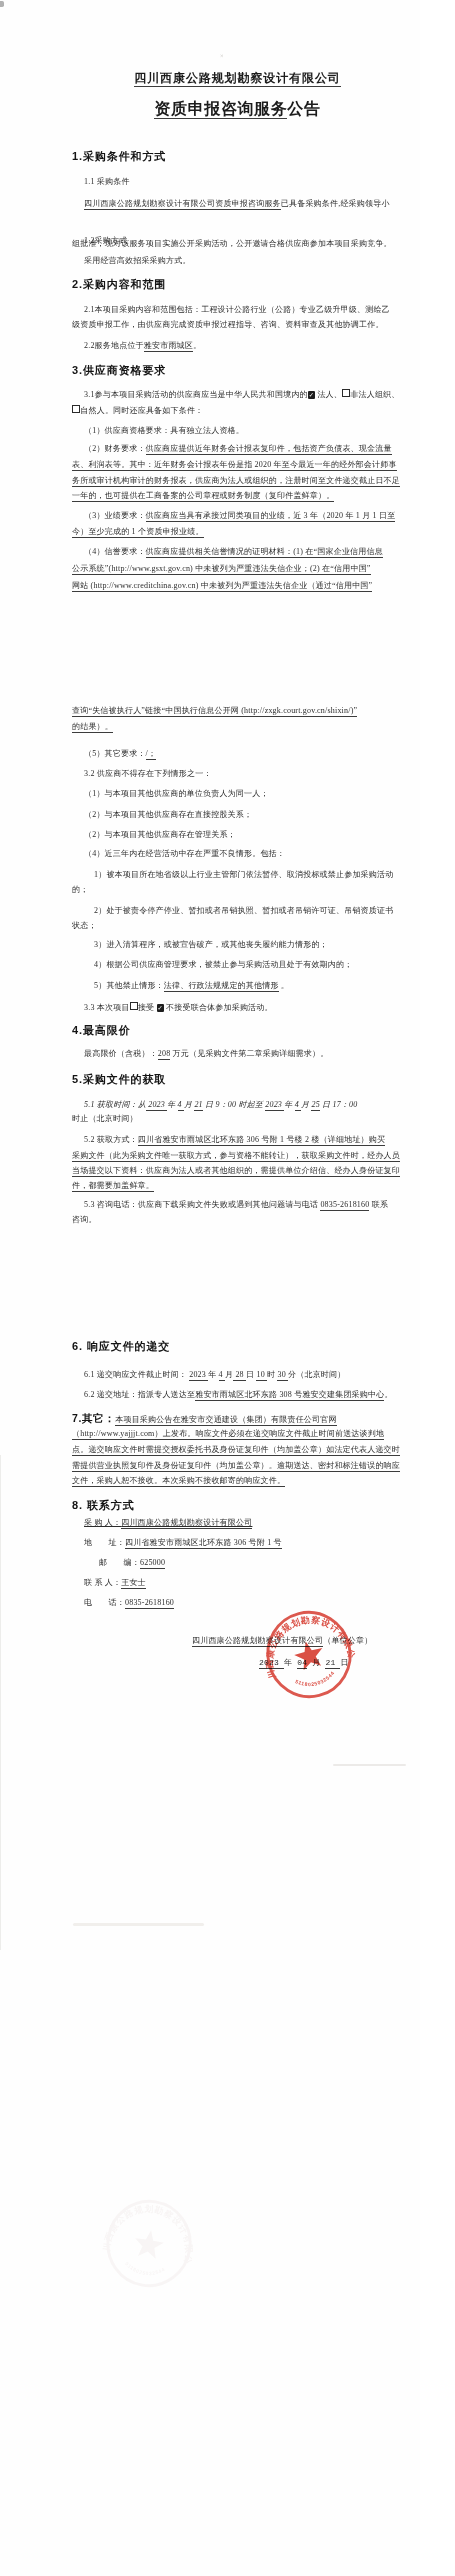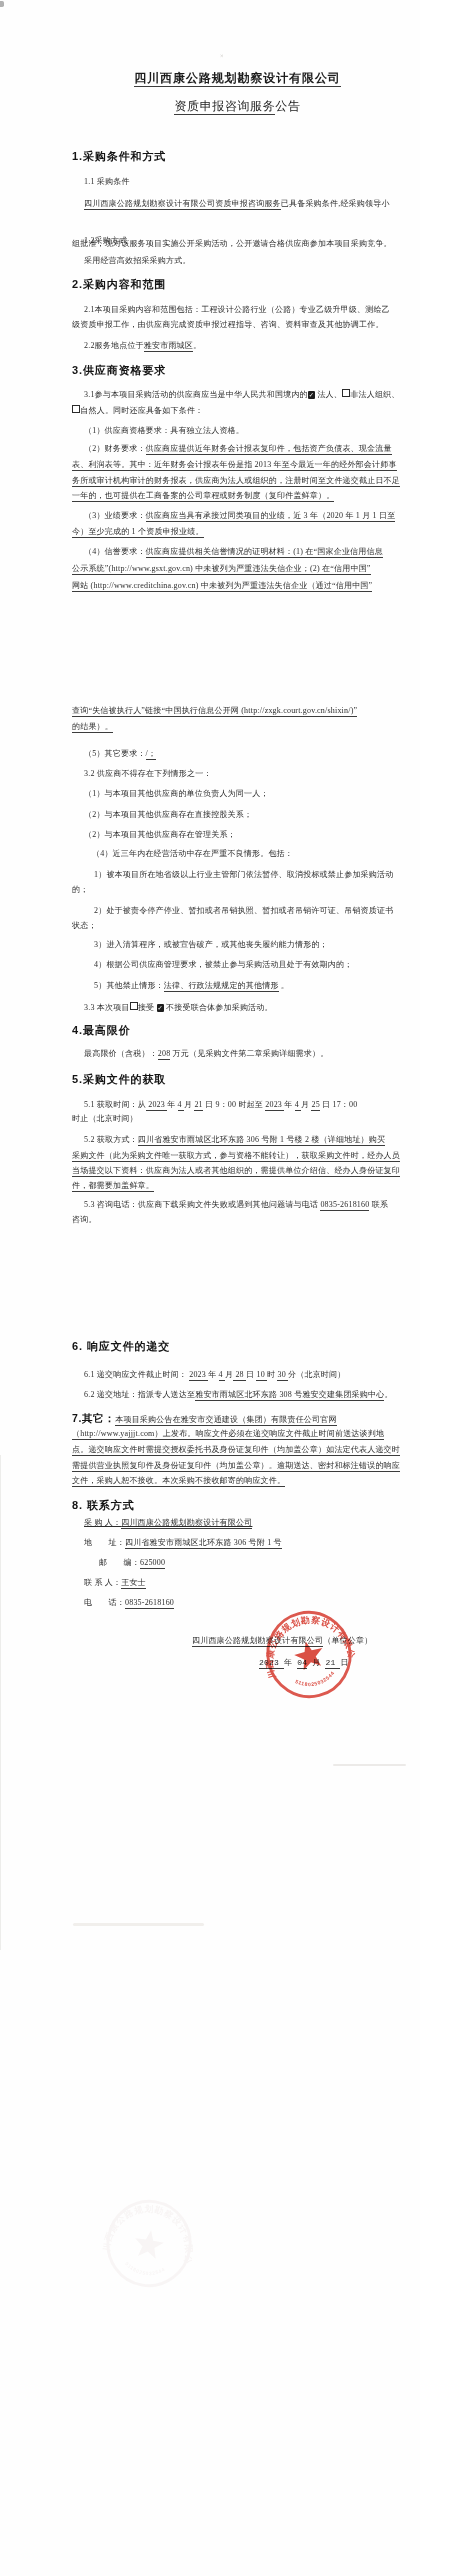--- a/index.html
+++ b/index.html
@@ -1,21 +1,21 @@
 <!DOCTYPE html>
 <html style="font-size:9px"><head>
 <meta charset="utf-8">
 <style>
   html,body{margin:0;padding:0;background:#ffffff;}
   #page{position:relative;width:420px;height:2576px;background:#fefefe;overflow:hidden;
         font-family:"Liberation Serif",serif;}
   .line{position:absolute;white-space:nowrap;font-family:"Liberation Serif",serif;
         font-size:8px;letter-spacing:0.2px;color:#2c2c2c;line-height:1.3;}
   .t1{font-size:12px;font-weight:700;letter-spacing:0.9px;color:#1c1c1c;}
-  .t2{font-size:12px;font-weight:400;letter-spacing:0.6px;color:#1c1c1c;}
+  .t2{font-size:16px;font-weight:700;letter-spacing:0.6px;color:#1c1c1c;}
   .h{font-family:"Liberation Sans",sans-serif;font-size:11px;font-weight:700;
      letter-spacing:0.9px;color:#141414;}
   .hseg{font-family:"Liberation Sans",sans-serif;font-size:10.5px;font-weight:700;
      letter-spacing:0.6px;color:#141414;}
   .ctr{left:72px;width:331px;text-align:center;}
   .u{border-bottom:0.7px solid #3c3c3c;padding-bottom:0.6px;}
   .cbx{display:inline-block;width:7.4px;height:7.4px;background:#1e1e1e;color:#fff;
        font-size:6.3px;line-height:7.4px;text-align:center;vertical-align:-0.6px;
        border-radius:1.1px;font-family:"DejaVu Sans",sans-serif;}
   .cbe{display:inline-block;width:6.3px;height:6.3px;border:0.9px solid #2a2a2a;
@@ -46,48 +46,48 @@
       <div class="line" style="top: 256px; left: 84px;"><span>采用经营高效招采采购方式。</span></div>
       <div class="line h" style="top: 277px; left: 72px;"><span>2.采购内容和范围</span></div>
       <div class="line" style="top: 305px; left: 84px;"><span>2.1本项目采购内容和范围包括：工程设计公路行业（公路）专业乙级升甲级、测绘乙</span></div>
       <div class="line" style="top: 320px; left: 72px;"><span>级资质申报工作，由供应商完成资质申报过程指导、咨询、资料审查及其他协调工作。</span></div>
       <div class="line" style="top: 341px; left: 84px;"><span>2.2服务地点位于</span><span class="u">雅安市雨城区</span><span>。</span></div>
       <div class="line h" style="top: 363px; left: 72px;"><span>3.供应商资格要求</span></div>
       <div class="line" style="top: 389px; left: 84px;"><span>3.1参与本项目采购活动的供应商应当是中华人民共和国境内的</span><span class="cbx">✓</span><span> 法人、</span><span class="cbe"></span><span>非法人组织、</span></div>
       <div class="line" style="top: 405px; left: 72px;"><span class="cbe"></span><span>自然人。同时还应具备如下条件：</span></div>
       <div class="line" style="top: 426px; left: 84px;"><span>（1）供应商资格要求：具有独立法人资格。</span></div>
       <div class="line" style="top: 444px; left: 84px;"><span>（2）财务要求：</span><span class="u">供应商应提供近年财务会计报表复印件，包括资产负债表、现金流量</span></div>
-      <div class="line" style="top: 460px; left: 72px;"><span class="u">表、利润表等。其中：近年财务会计报表年份是指 2013 年至今最近一年的经外部会计师事</span></div>
+      <div class="line" style="top: 460px; left: 72px;"><span class="u">表、利润表等。其中：近年财务会计报表年份是指 2020 年至今最近一年的经外部会计师事</span></div>
       <div class="line" style="top: 476px; left: 72px;"><span class="u">务所或审计机构审计的财务报表，供应商为法人或组织的，注册时间至文件递交截止日不足</span></div>
       <div class="line" style="top: 491px; left: 72px;"><span class="u">一年的，也可提供在工商备案的公司章程或财务制度（复印件盖鲜章）。</span></div>
       <div class="line" style="top: 511px; left: 84px;"><span>（3）业绩要求：</span><span class="u">供应商应当具有承接过同类项目的业绩，近 3 年（2020 年 1 月 1 日至</span></div>
       <div class="line" style="top: 527px; left: 72px;"><span class="u">今）至少完成的 1 个资质申报业绩。</span></div>
       <div class="line" style="top: 547px; left: 84px;"><span>（4）信誉要求：</span><span class="u">供应商应提供相关信誉情况的证明材料：(1) 在“国家企业信用信息</span></div>
       <div class="line" style="top: 564px; left: 72px;"><span class="u">公示系统”(http://www.gsxt.gov.cn) 中未被列为严重违法失信企业；(2) 在“信用中国”</span></div>
       <div class="line" style="top: 581px; left: 72px;"><span class="u">网站 (http://www.creditchina.gov.cn) 中未被列为严重违法失信企业（通过“信用中国”</span></div>
       <div class="line" style="top: 706px; left: 72px;"><span class="u">查询“失信被执行人”链接“中国执行信息公开网 (http://zxgk.court.gov.cn/shixin/)”</span></div>
       <div class="line" style="top: 722px; left: 72px;"><span class="u">的结果）。</span></div>
       <div class="line" style="top: 749px; left: 84px;"><span>（5）其它要求：</span><span class="u">/；</span></div>
       <div class="line" style="top: 769px; left: 84px;"><span>3.2 供应商不得存在下列情形之一：</span></div>
       <div class="line" style="top: 789px; left: 84px;"><span>（1）与本项目其他供应商的单位负责人为同一人；</span></div>
       <div class="line" style="top: 810px; left: 84px;"><span>（2）与本项目其他供应商存在直接控股关系；</span></div>
       <div class="line" style="top: 830px; left: 84px;"><span>（2）与本项目其他供应商存在管理关系；</span></div>
-      <div class="line" style="top: 849px; left: 84px; margin-left: 8px;"><span>（4）近三年内在经营活动中存在严重不良情形。包括：</span></div>
+      <div class="line" style="top: 849px; left: 84px;"><span>（4）近三年内在经营活动中存在严重不良情形。包括：</span></div>
       <div class="line" style="top: 870px; left: 94px;"><span>1）被本项目所在地省级以上行业主管部门依法暂停、取消投标或禁止参加采购活动</span></div>
       <div class="line" style="top: 885px; left: 72px;"><span>的；</span></div>
       <div class="line" style="top: 906px; left: 94px;"><span>2）处于被责令停产停业、暂扣或者吊销执照、暂扣或者吊销许可证、吊销资质证书</span></div>
       <div class="line" style="top: 921px; left: 72px;"><span>状态；</span></div>
       <div class="line" style="top: 940px; left: 94px;"><span>3）进入清算程序，或被宣告破产，或其他丧失履约能力情形的；</span></div>
       <div class="line" style="top: 960px; left: 94px;"><span>4）根据公司供应商管理要求，被禁止参与采购活动且处于有效期内的；</span></div>
       <div class="line" style="top: 981px; left: 94px;"><span>5）其他禁止情形：</span><span class="u">法律、行政法规规定的其他情形</span><span> 。</span></div>
       <div class="line" style="top: 1002px; left: 84px;"><span>3.3 本次项目</span><span class="cbe"></span><span>接受 </span><span class="cbx">✓</span><span> 不接受联合体参加采购活动。</span></div>
       <div class="line h" style="top: 1023px; left: 72px;"><span>4.最高限价</span></div>
       <div class="line" style="top: 1049px; left: 84px;"><span>最高限价（含税）：</span><span class="u">208</span><span> 万元（见采购文件第二章采购详细需求）。</span></div>
       <div class="line h" style="top: 1072px; left: 72px;"><span>5.采购文件的获取</span></div>
-      <div class="line" style="top: 1100px; left: 84px;"><span>5.1 获取时间：从</span><span class="u">  2023 </span><span> 年 </span><span class="u"> 4 </span><span> 月 </span><span class="u">21</span><span> 日 9：00 时起至 </span><span class="u"> 2023  </span><span> 年 </span><span class="u"> 4 </span><span> 月 </span><span class="u">25</span><span> 日 17：00</span></div>
+      <div class="line" style="top: 1100px; left: 84px; font-style: italic;"><span>5.1 获取时间：从</span><span class="u">  2023 </span><span> 年 </span><span class="u"> 4 </span><span> 月 </span><span class="u">21</span><span> 日 9：00 时起至 </span><span class="u"> 2023  </span><span> 年 </span><span class="u"> 4 </span><span> 月 </span><span class="u">25</span><span> 日 17：00</span></div>
       <div class="line" style="top: 1114px; left: 72px;"><span>时止（北京时间）</span></div>
       <div class="line" style="top: 1135px; left: 84px; text-align: right;"><span>5.2 获取方式：</span><span class="u">四川省雅安市雨城区北环东路 306 号附 1 号楼 2 楼（详细地址）购买</span></div>
       <div class="line" style="top: 1151px; left: 72px;"><span class="u">采购文件（此为采购文件唯一获取方式，参与资格不能转让），获取采购文件时，经办人员</span></div>
       <div class="line" style="top: 1166px; left: 72px;"><span class="u">当场提交以下资料：供应商为法人或者其他组织的，需提供单位介绍信、经办人身份证复印</span></div>
       <div class="line" style="top: 1181px; left: 72px;"><span class="u">件，都需要加盖鲜章。</span></div>
       <div class="line" style="top: 1200px; left: 84px;"><span>5.3 咨询电话：供应商下载采购文件失败或遇到其他问题请与电话 </span><span class="u">0835-2618160</span><span> 联系</span></div>
       <div class="line" style="top: 1215px; left: 72px;"><span>咨询。</span></div>
       <div class="line h" style="top: 1339px; left: 72px;"><span>6. 响应文件的递交</span></div>
       <div class="line" style="top: 1370px; left: 84px; text-align: center;"><span>6.1 递交响应文件截止时间： </span><span class="u"> 2023 </span><span> 年 </span><span class="u"> 4 </span><span>月</span><span class="u">  28 </span><span> 日 </span><span class="u"> 10 </span><span> 时 </span><span class="u"> 30 </span><span> 分（北京时间）</span></div>
       <div class="line" style="top: 1390px; left: 84px;"><span>6.2 递交地址：指派专人送达至</span><span class="u">雅安市雨城区北环东路 308 号雅安交建集团采购中心</span><span>。</span></div>

